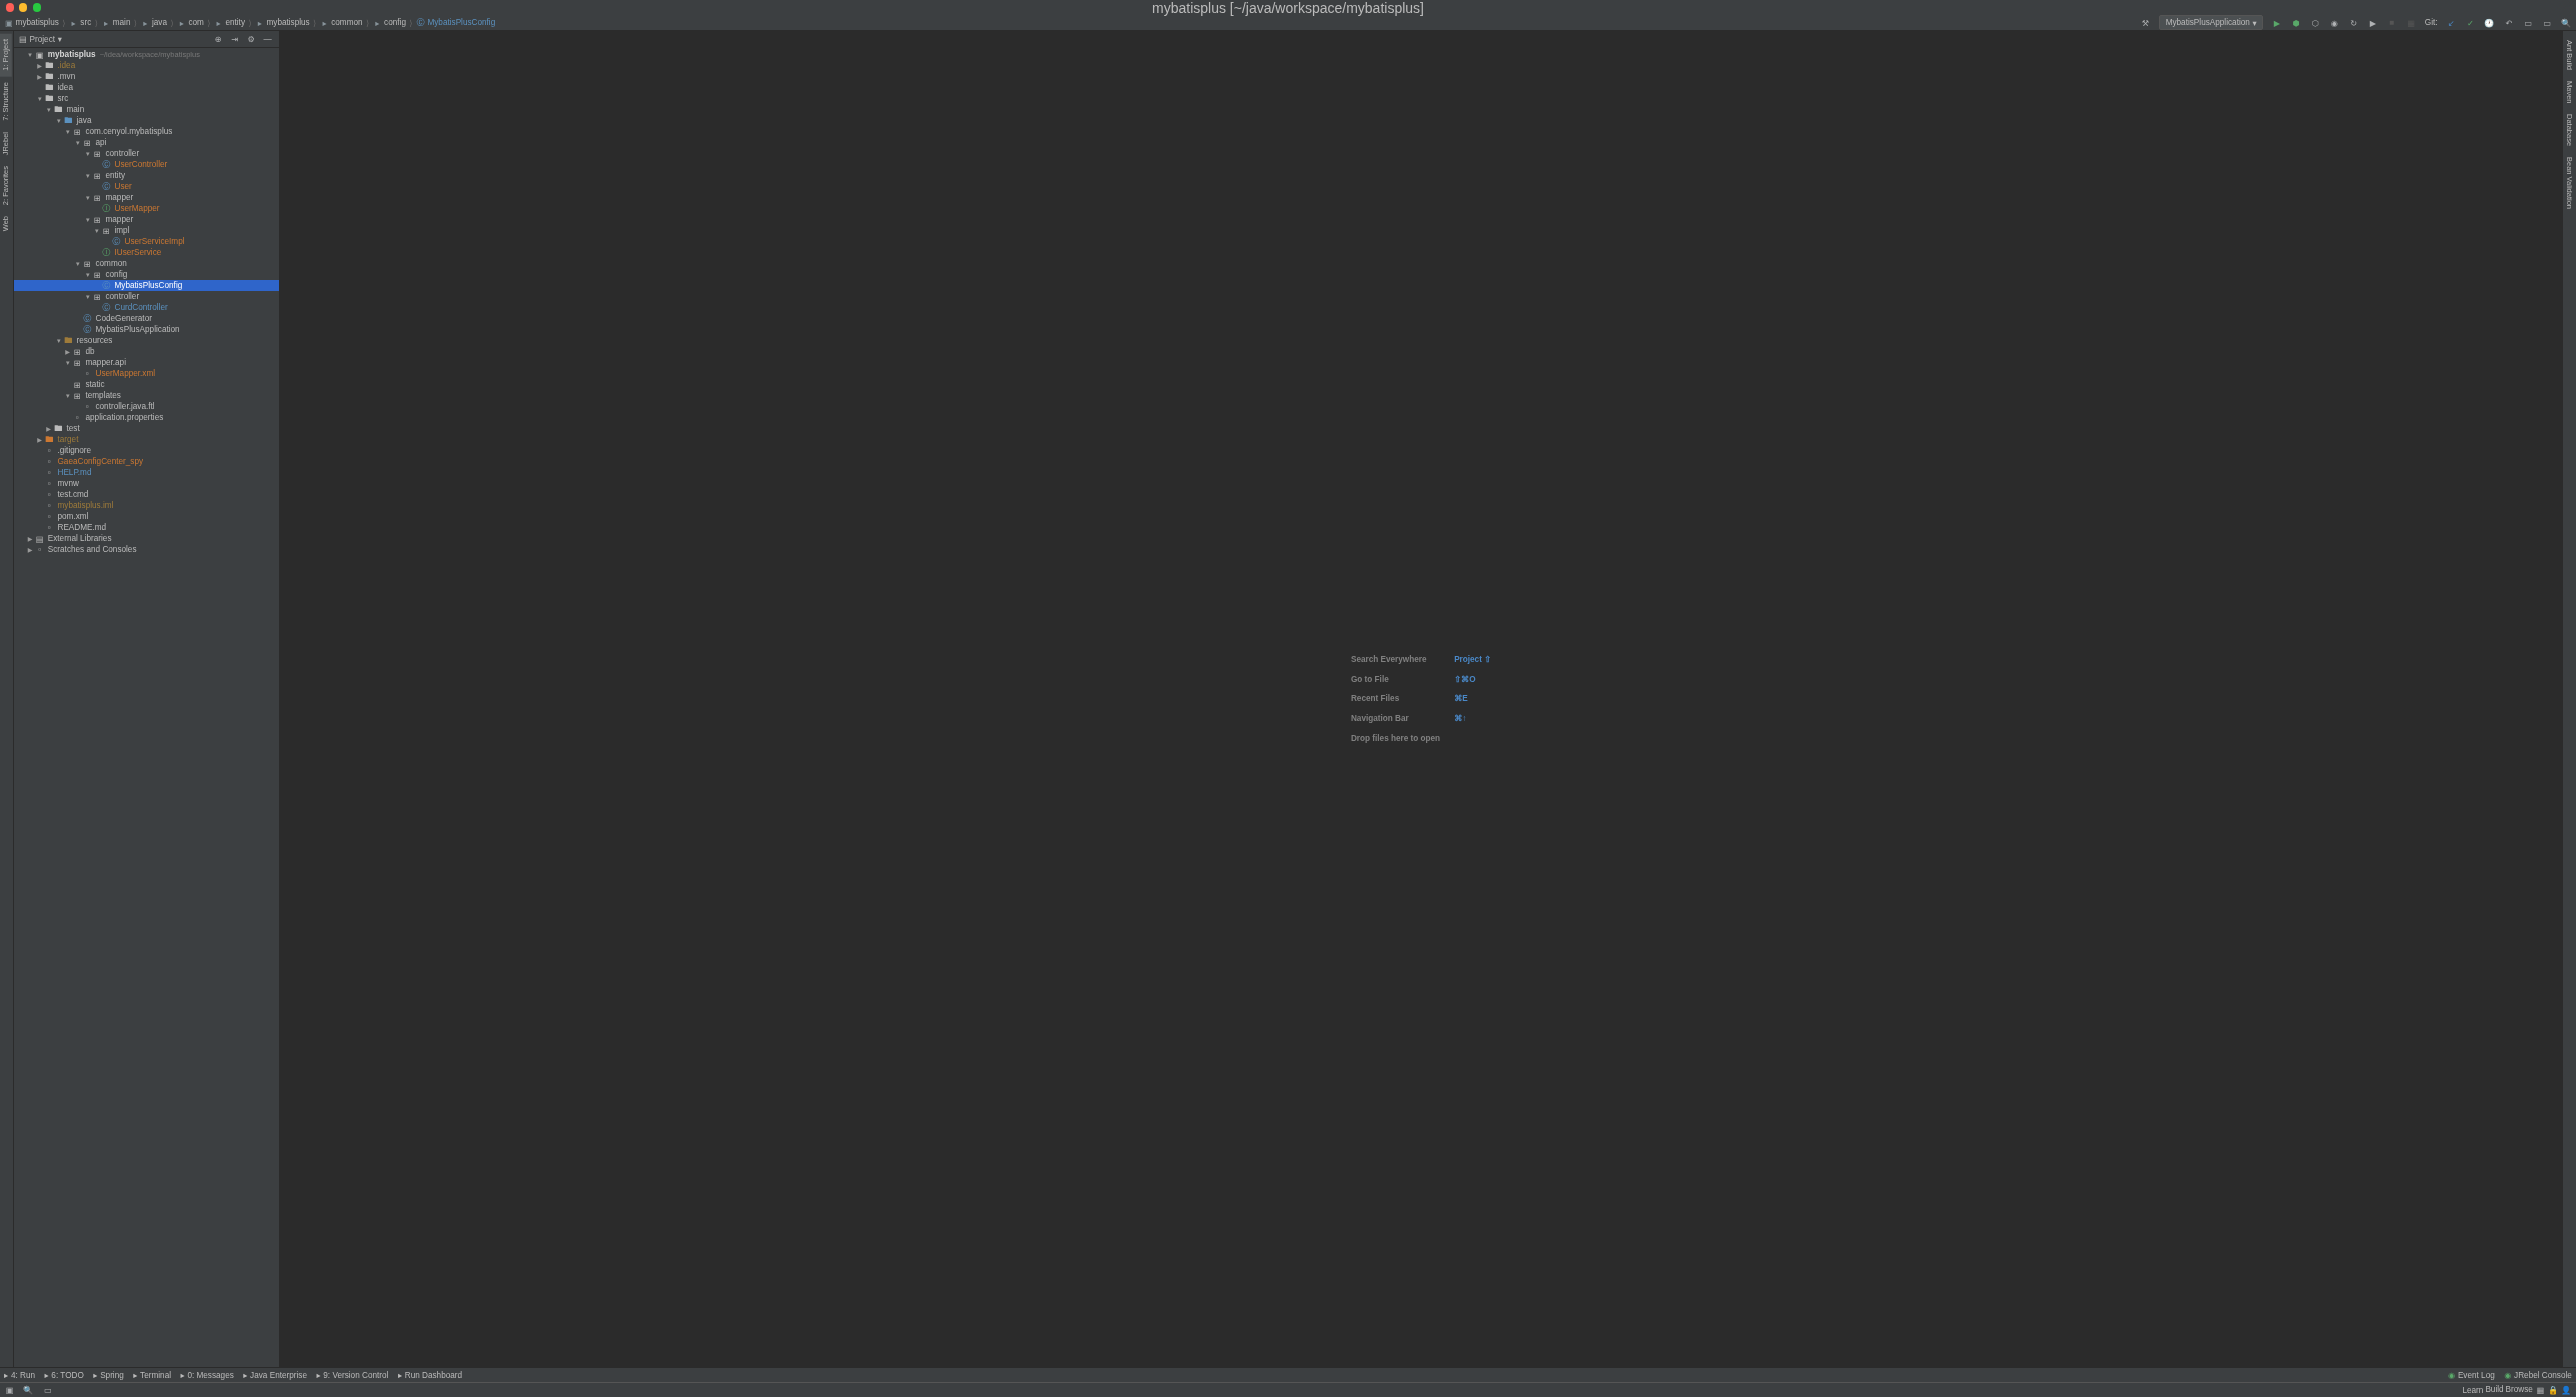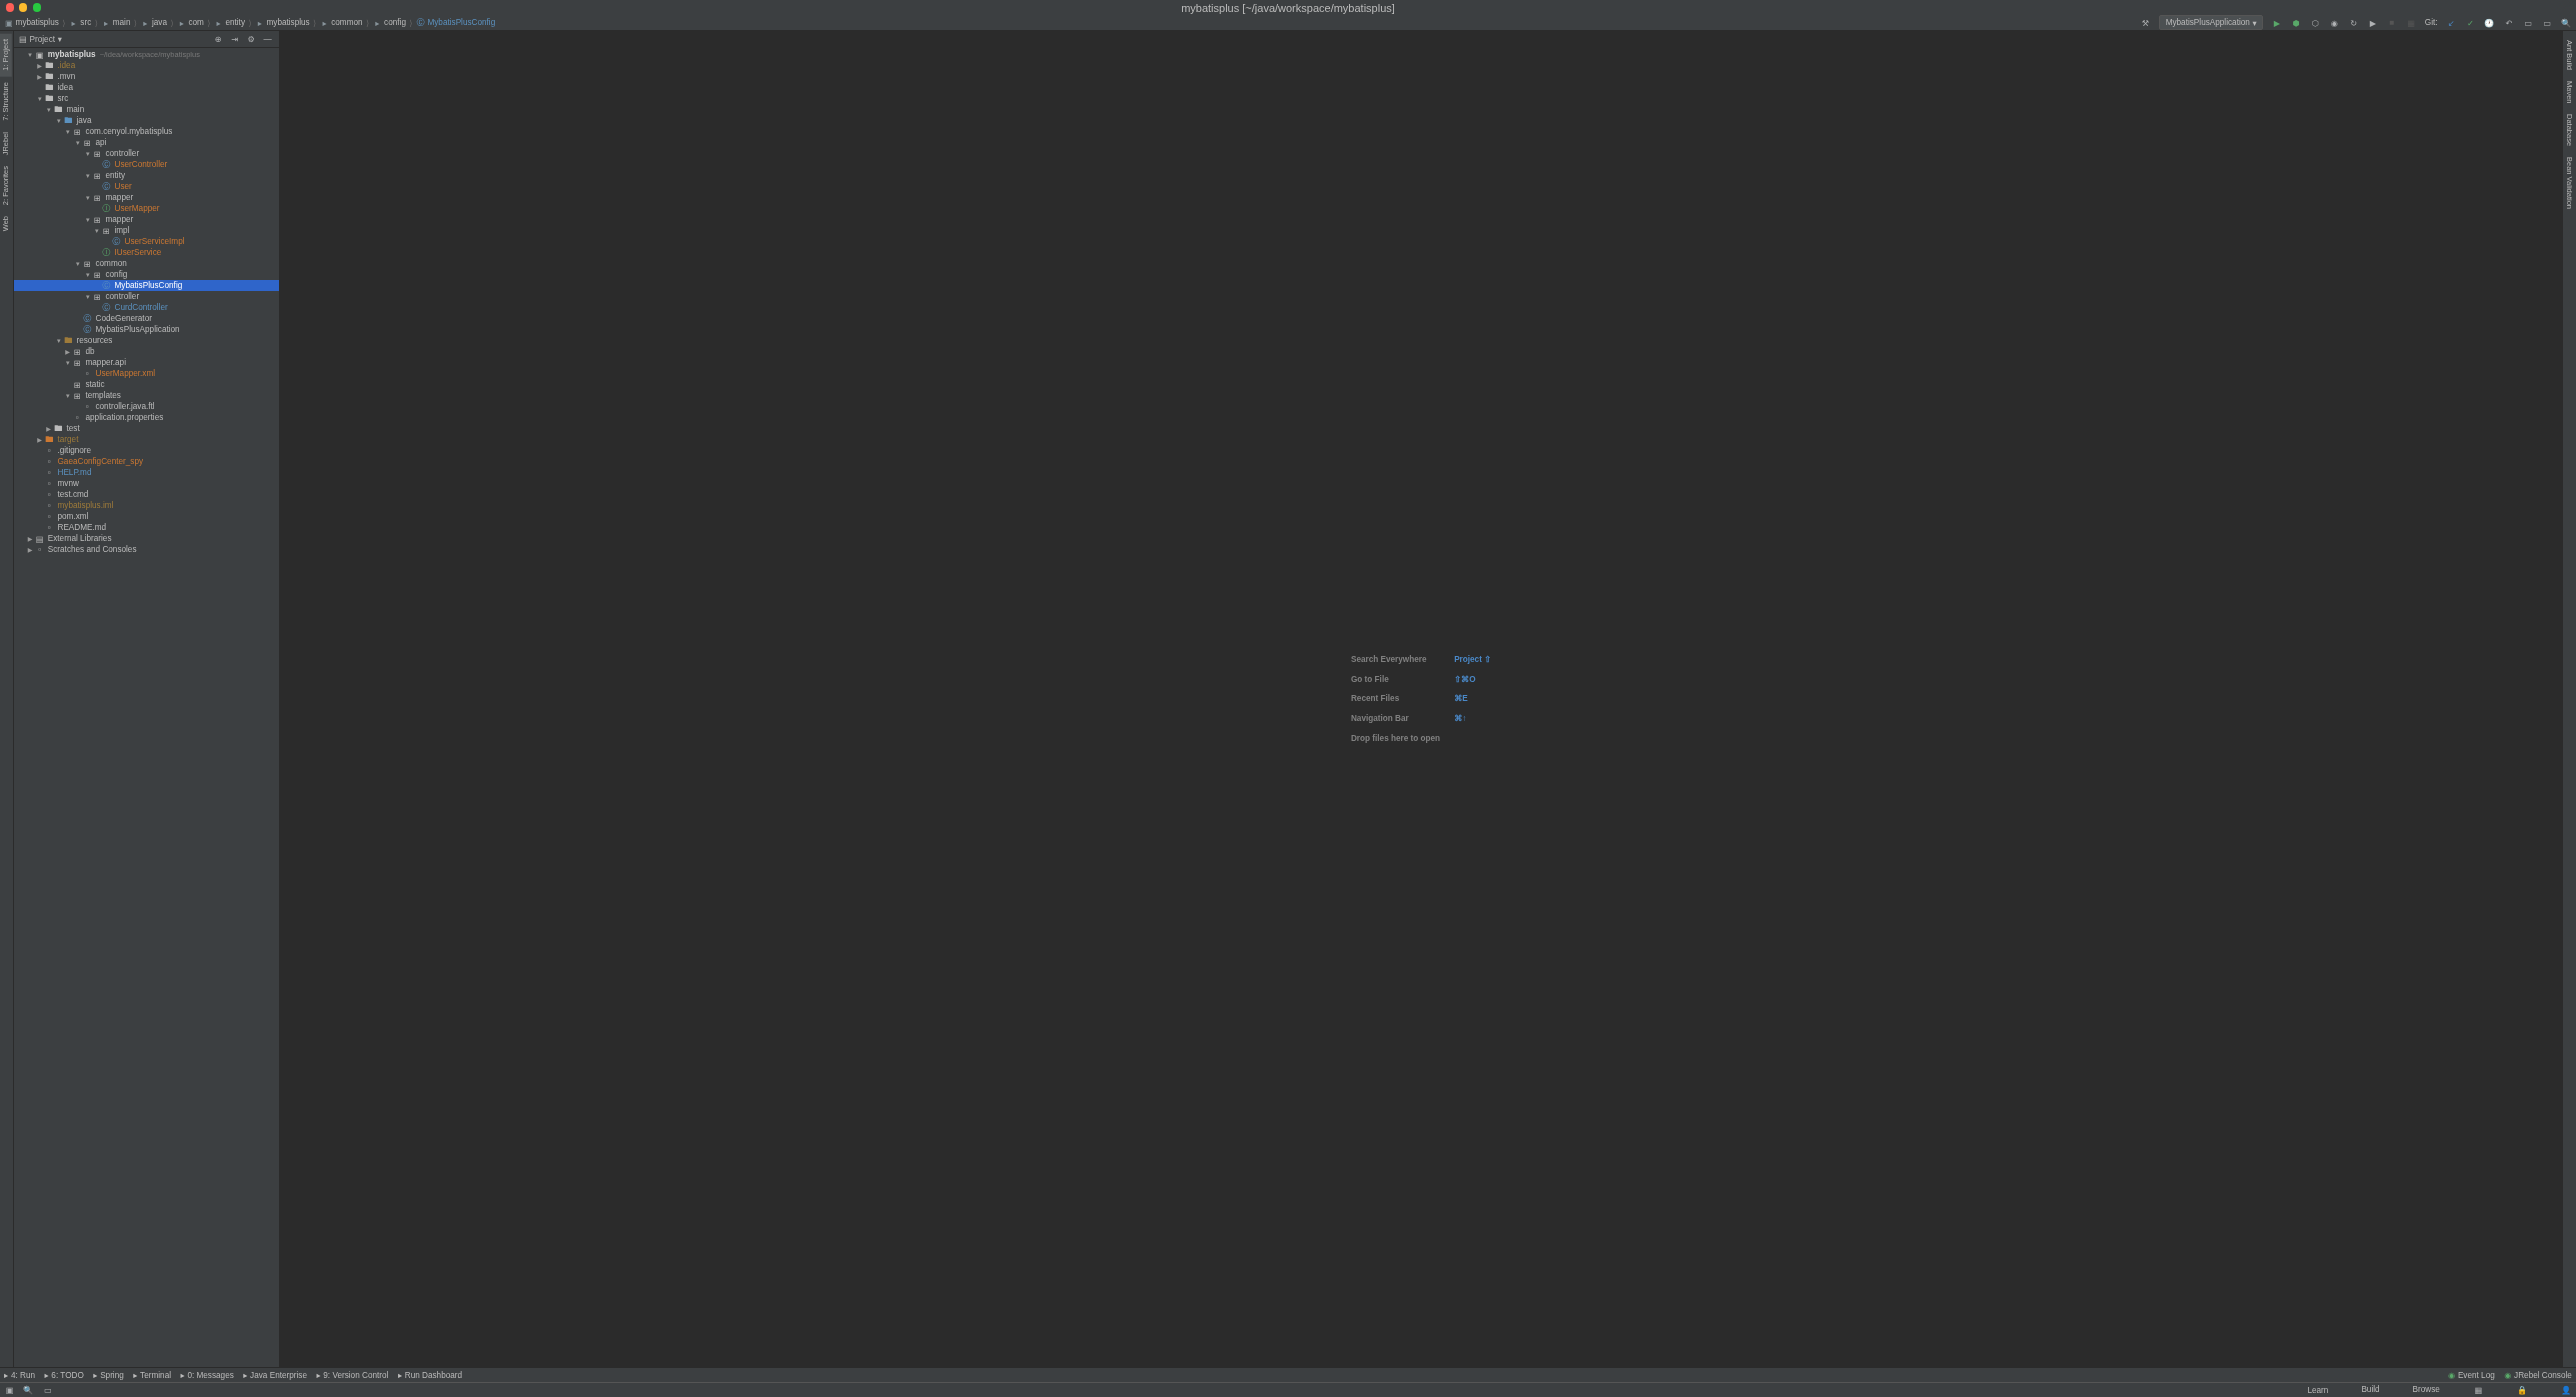--- a/index.html
+++ b/index.html
@@ -3,21 +3,21 @@
 <meta charset="utf-8">
 <style>
 * { margin: 0; padding: 0; box-sizing: border-box; font-family: -apple-system, "Helvetica Neue", Arial, sans-serif; font-size: 8.2px; }
 body { background: #2b2b2b; color: #bbbbbb; overflow: hidden; height: 100vh; display: flex; flex-direction: column; }
 .titlebar { height: 15px; background: #3c3f41; display: flex; align-items: center; padding-left: 5.5px; position: relative; }
 .traffic { display: flex; gap: 5.5px; }
 .traffic span { width: 8.2px; height: 8.2px; border-radius: 50%; display: inline-block; }
 .t-close { background: #ff5f57; }
 .t-min { background: #febc2e; }
 .t-max { background: #28c840; }
-.title { position: absolute; left: 50%; transform: translateX(-50%); color: #bbbbbb; font-size: 11px; }
+.title { position: absolute; left: 50%; transform: translateX(-50%); color: #bbbbbb; font-size: 14px; }
 .toolbar { height: 16.4px; background: #3c3f41; border-bottom: 0.7px solid #2b2b2b; display: flex; align-items: center; padding: 0 4.1px; justify-content: space-between; }
 .breadcrumb { display: flex; align-items: center; gap: 1.4px; overflow: hidden; }
 .crumb { display: flex; align-items: center; gap: 2px; color: #bbbbbb; white-space: nowrap; }
 .crumb-sep { color: #666; margin: 0 2px; }
 .icon { width: 9.5px; height: 9.5px; display: inline-flex; align-items: center; justify-content: center; font-size: 8.2px; }
 .folder-icon { color: #87939a; }
 .class-icon { color: #5b91bf; }
 .toolbar-right { display: flex; align-items: center; gap: 8.2px; }
 .run-config { background: #4c5052; border: 0.7px solid #555; border-radius: 2px; padding: 1.4px 5.5px; display: flex; align-items: center; gap: 2.7px; }
 .tb-icon { width: 11px; height: 11px; display: inline-flex; align-items: center; justify-content: center; cursor: pointer; color: #afb1b3; }
@@ -49,21 +49,21 @@
 .tip-row { display: flex; gap: 8.2px; }
 .tip-label { min-width: 95px; text-align: left; }
 .tip-key { color: #4a88c7; }
 .tip-double { color: #4a88c7; }
 .bottom-bar { height: 15px; background: #3c3f41; border-top: 0.7px solid #2b2b2b; display: flex; align-items: center; padding: 0 4.1px; justify-content: space-between; }
 .bottom-left { display: flex; gap: 9.5px; }
 .bottom-item { display: flex; align-items: center; gap: 2.7px; cursor: pointer; color: #bbbbbb; font-size: 7.5px; }
 .bottom-right { display: flex; gap: 9.5px; align-items: center; font-size: 7.5px; }
 .status-bar { height: 15px; background: #3c3f41; border-top: 0.7px solid #555; display: flex; align-items: center; justify-content: space-between; padding: 0 4.1px; font-size: 7.5px; }
 .status-left { display: flex; gap: 8.2px; }
-.status-right { display: flex; gap: 33px; margin-left: 13px; }
+.status-right { display: flex; gap: 2px; margin-left: 13px; }
 .git-check { color: #59a869; }
 </style>
 </head>
 <body>
 
 <div class="titlebar">
   <div class="traffic">
     <span class="t-close"></span>
     <span class="t-min"></span>
     <span class="t-max"></span>

